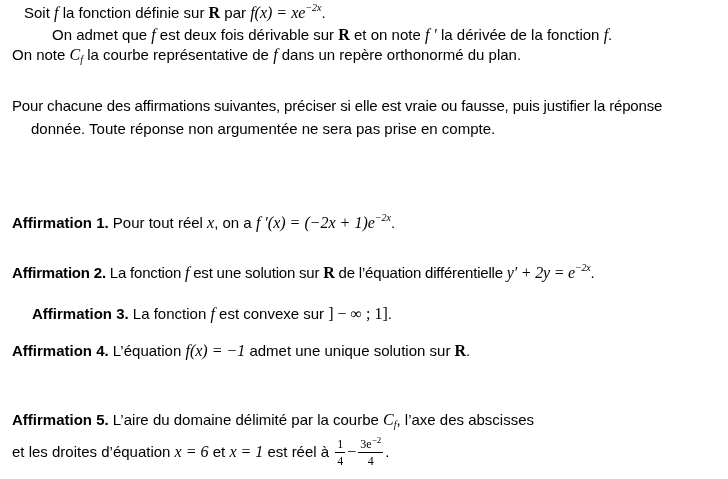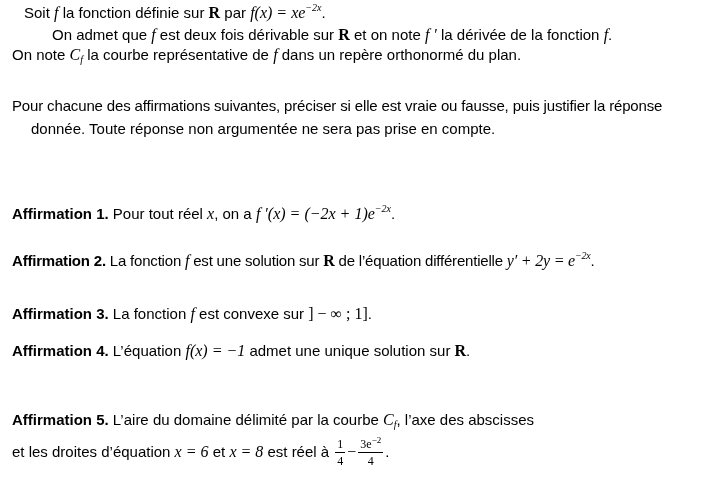--- a/index.html
+++ b/index.html
@@ -85,36 +85,36 @@
   <span>On admet que </span><span class="m">f</span><span> est deux fois dérivable sur </span><span class="bb">R</span><span> et on note </span><span class="m">f ′</span><span> la dérivée de la fonction </span><span class="m">f</span><span>.</span>
 </div>
 
 <div class="line" style="top:46px;">
   <span>On note </span><span class="m">C</span><sub class="s m">f</sub><span> la courbe représentative de </span><span class="m">f</span><span> dans un repère orthonormé du plan.</span>
 </div>
 
 <div class="line" style="top:97px; letter-spacing:-0.15px;">Pour chacune des affirmations suivantes, préciser si elle est vraie ou fausse, puis justifier la réponse</div>
 <div class="line" style="top:120px;margin-left:19px;">donnée. Toute réponse non argumentée ne sera pas prise en compte.</div>
 
-<div class="line" style="top:205px;">
+<div class="line" style="top:214px;">
   <span class="b">Affirmation 1.</span><span> Pour tout réel </span><span class="m">x</span><span>, on a </span><span class="m">f ′(x) = (−2x + 1)e</span><sup class="s m">−2x</sup><span>.</span>
 </div>
 
-<div class="line" style="top:252px; letter-spacing:-0.2px;">
+<div class="line" style="top:264px; letter-spacing:-0.2px;">
   <span class="b">Affirmation 2.</span><span> La fonction </span><span class="m">f</span><span> est une solution sur </span><span class="bb">R</span><span> de l’équation différentielle  </span><span class="m">y′ + 2y = e</span><sup class="s m">−2x</sup><span>.</span>
 </div>
 
-<div class="line" style="top:305px;">
+<div class="line" style="top:305px;margin-left:20px;">
   <span class="b">Affirmation 3.</span><span> La fonction </span><span class="m">f</span><span>  est convexe sur </span><span class="mr">] − ∞ ; 1]</span><span>.</span>
 </div>
 
 <div class="line" style="top:342px;">
   <span class="b">Affirmation 4.</span><span> L’équation </span><span class="m">f(x) = −1</span><span> admet une unique solution sur </span><span class="bb">R</span><span>.</span>
 </div>
 
 <div class="line" style="top:411px;">
   <span class="b">Affirmation 5.</span><span> L’aire du domaine délimité par la courbe </span><span class="m">C</span><sub class="s m">f</sub><span>, l’axe des abscisses</span>
 </div>
 
 <div class="line" style="top:434px; line-height:36px;">
-  <span>et les droites d’équation </span><span class="m">x = 6</span><span> et </span><span class="m">x = 8</span><span> est réel à </span>
+  <span>et les droites d’équation </span><span class="m">x = 6</span><span> et </span><span class="m">x = 1</span><span> est réel à </span>
   <span class="frac"><span class="num">1</span><span class="den">4</span></span><span class="mr">−</span><span class="frac"><span class="num"><span>3e</span><sup>−2</sup></span><span class="den">4</span></span><span>.</span>
 </div>
 
 </body></html>

